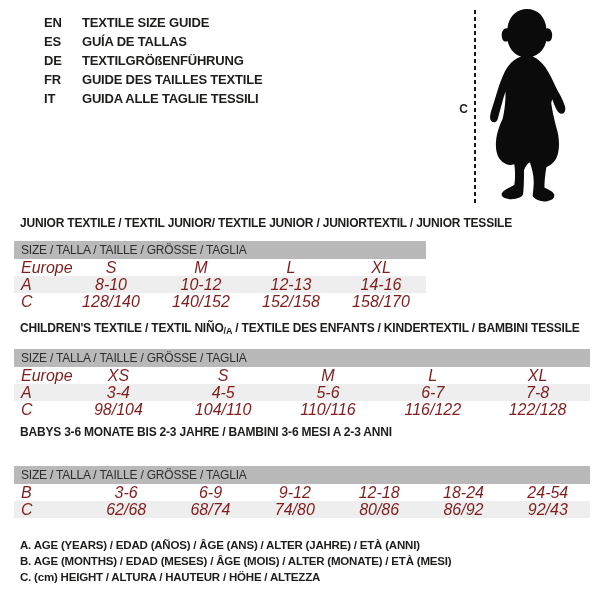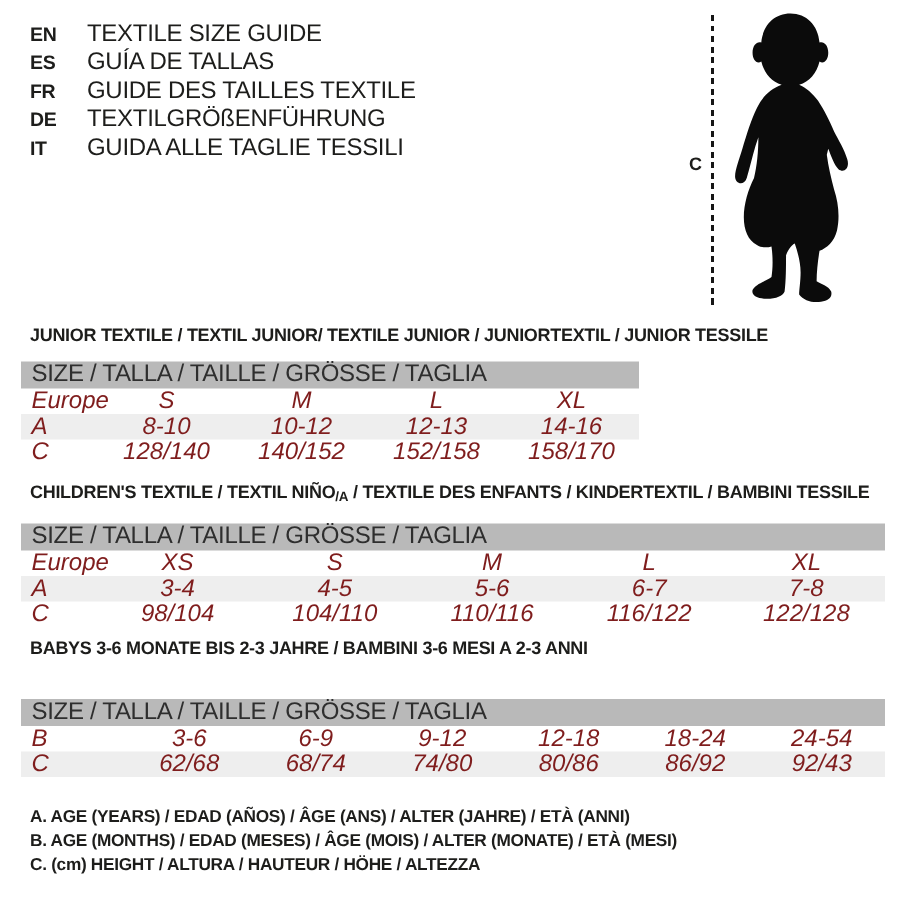--- a/index.html
+++ b/index.html
@@ -7,41 +7,41 @@
   body {
     position:relative;
     background:#ffffff;
     font-family:"Liberation Sans","DejaVu Sans",sans-serif;
     color:#1d1d1b;
     overflow:hidden;
   }
   
   .lang-block { position:absolute; left:20px; top:13px; }
   .lang-row { display:flex; height:19px; line-height:19px; }
-  .lang-code { width:38px; font-size:13px; font-weight:bold; letter-spacing:-0.2px; }
-  .lang-label { font-size:16px; font-weight:normal; letter-spacing:-0.2px; }
+  .lang-code { width:38px; font-size:13px; font-weight:bold; letter-spacing:-0.2px;margin-left:24px; }
+  .lang-label { font-size:13px; font-weight:bold; letter-spacing:-0.2px; }
   
   .height-line {
     position:absolute; left:474px; top:10px; width:2px; height:196px;
     background-image:repeating-linear-gradient(to bottom,#161616 0 4px,transparent 4px 7px);
   }
   .height-marker { position:absolute; left:454px; top:102px; width:14px;
     font-size:12px; font-weight:bold; text-align:right; }
   .baby-svg { position:absolute; left:484px; top:8px; width:82px; height:198px; }
   
   .section-title { position:absolute; left:20px; font-size:12px; font-weight:bold;
     letter-spacing:-0.2px; white-space:nowrap; }
   .title-junior { top:216px; }
   .title-children { top:321px; }
   .title-babies { top:424px; line-height:16px; }
   .sub-a { font-size:9px; vertical-align:-2px; }
   
   .size-table { position:absolute; left:14px; }
   .st-header { background:#b9b9b9; height:18px; line-height:18px; padding-left:7px;
-    font-size:16px; color:#2e2e2e; letter-spacing:-0.2px; }
+    font-size:12px; color:#2e2e2e; letter-spacing:-0.2px; }
   .st-row { display:flex; height:17px; line-height:17px; font-size:16px; color:#7f1d1d;font-style:italic; }
   .st-row.light { background:#eeeeee; }
   .st-label { padding-left:7px; }
   .t-junior .st-label, .t-children .st-label { width:52px; }
   .t-babies .st-label { width:70px; }
   .st-cell { flex:1; text-align:center; }
   .t-junior { top:241px; width:412px; }
   .t-children { top:349px; width:576px; }
   .t-babies { top:466px; width:576px; }
   
@@ -55,26 +55,26 @@
 <div class="lang-block">
   <div class="lang-row">
     <span class="lang-code">EN</span>
     <span class="lang-label">TEXTILE SIZE GUIDE</span>
   </div>
   <div class="lang-row">
     <span class="lang-code">ES</span>
     <span class="lang-label">GUÍA DE TALLAS</span>
   </div>
   <div class="lang-row">
+    <span class="lang-code">DE</span>
+    <span class="lang-label">TEXTILGRÖßENFÜHRUNG</span>
+  </div>
+  <div class="lang-row">
     <span class="lang-code">FR</span>
     <span class="lang-label">GUIDE DES TAILLES TEXTILE</span>
-  </div>
-  <div class="lang-row">
-    <span class="lang-code">DE</span>
-    <span class="lang-label">TEXTILGRÖßENFÜHRUNG</span>
   </div>
   <div class="lang-row">
     <span class="lang-code">IT</span>
     <span class="lang-label">GUIDA ALLE TAGLIE TESSILI</span>
   </div>
 </div>
 
 <div class="height-line"></div>
 <div class="height-marker">C</div>
 <svg class="baby-svg" viewBox="0 0 84 204" aria-hidden="true">

